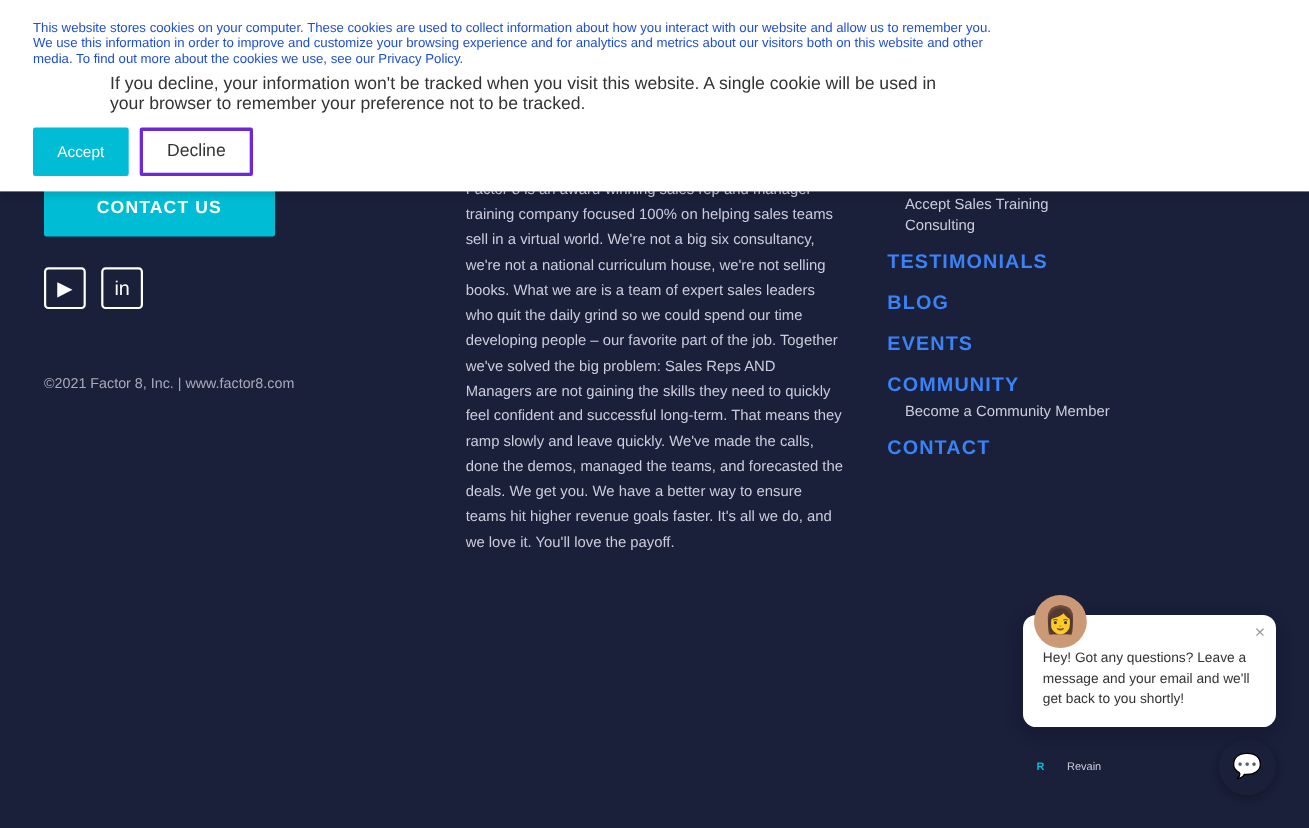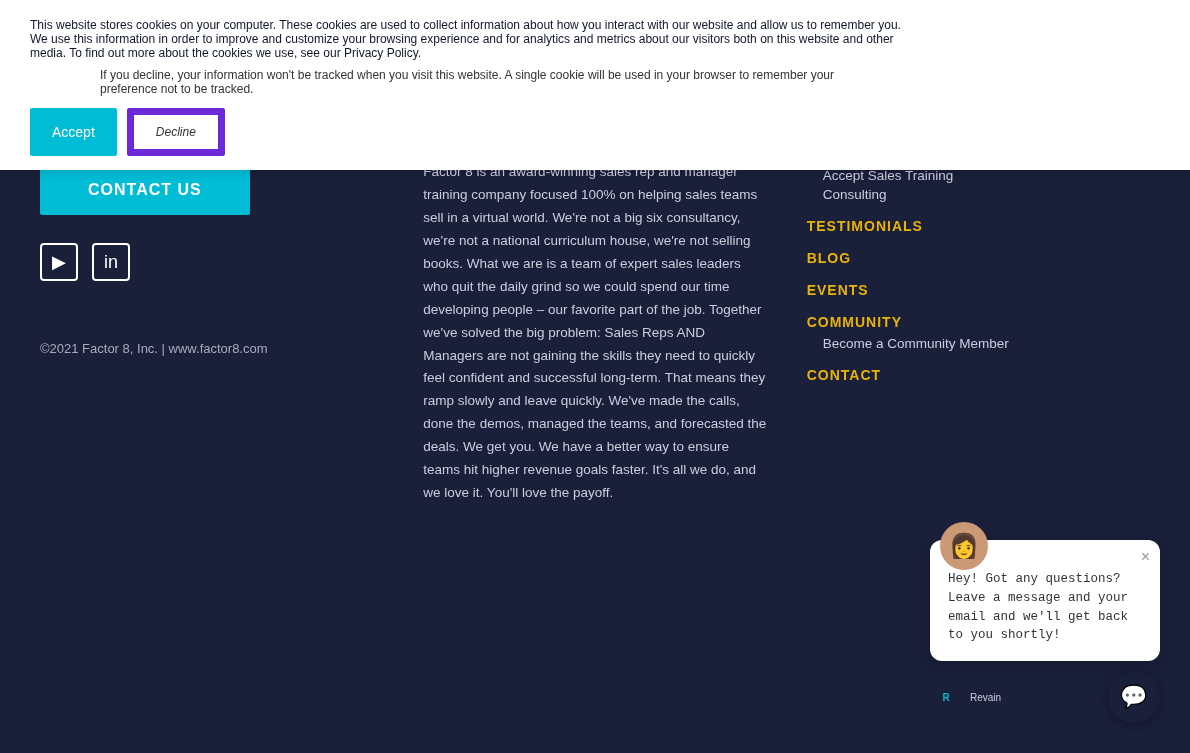--- a/index.html
+++ b/index.html
@@ -10,26 +10,26 @@
       position: fixed;
       top: 0; left: 0; right: 0;
       background: #fff;
       color: #333;
       z-index: 1000;
       padding: 18px 30px 14px 30px;
       box-shadow: 0 2px 8px rgba(0,0,0,0.15);
     }
     .cookie-main-text {
       font-size: 12px;
-      color: #0f172a;
+      color: #1d4ed8;
       max-width: 880px;
       margin-bottom: 8px;
     }
     .cookie-decline-text {
-      font-size: 12px;
+      font-size: 16px;
       color: #333;
       max-width: 780px;
       margin-left: 70px;
       margin-bottom: 12px;
     }
     .cookie-buttons {
       display: flex;
       gap: 10px;
       max-width: 980px;
     }
@@ -38,26 +38,25 @@
       color: #fff;
       border: none;
       padding: 10px 22px;
       font-size: 14px;
       cursor: pointer;
       border-radius: 2px;
     }
     .btn-decline {
       background: #fff;
       color: #333;
-      border: 7px solid #6d28d9;
+      border: 3px solid #6d28d9;
       padding: 10px 22px;
-      font-size: 12px;
+      font-size: 16px;
       cursor: pointer;
       border-radius: 2px;
-      font-style: italic;
     }
 
     
     .page-wrapper {
       padding-top: 0;
     }
 
     
     .top-band {
       background: #4a4e8a;
@@ -135,23 +134,23 @@
     }
 
     
     .footer-right {
       padding-top: 4px;
     }
     .footer-nav-section {
       margin-bottom: 16px;
     }
     .footer-nav-heading {
-      font-size: 14px;
+      font-size: 18px;
       font-weight: 700;
-      color: #eab308;
+      color: #3b82f6;
       letter-spacing: 1px;
       margin-bottom: 6px;
       cursor: pointer;
     }
     .footer-nav-sub {
       padding-left: 16px;
     }
     .footer-nav-sub a,
     .footer-nav-link {
       display: block;
@@ -198,21 +197,20 @@
       right: 10px;
       font-size: 16px;
       color: #999;
       cursor: pointer;
     }
     .chat-text {
       font-size: 12.5px;
       color: #333;
       line-height: 1.5;
       margin-top: 14px;
-      font-family: Liberation Mono, monospace;
     }
     .revain-bar {
       display: flex;
       align-items: center;
       justify-content: flex-end;
       gap: 8px;
     }
     .revain-icon {
       width: 32px;
       height: 32px;

